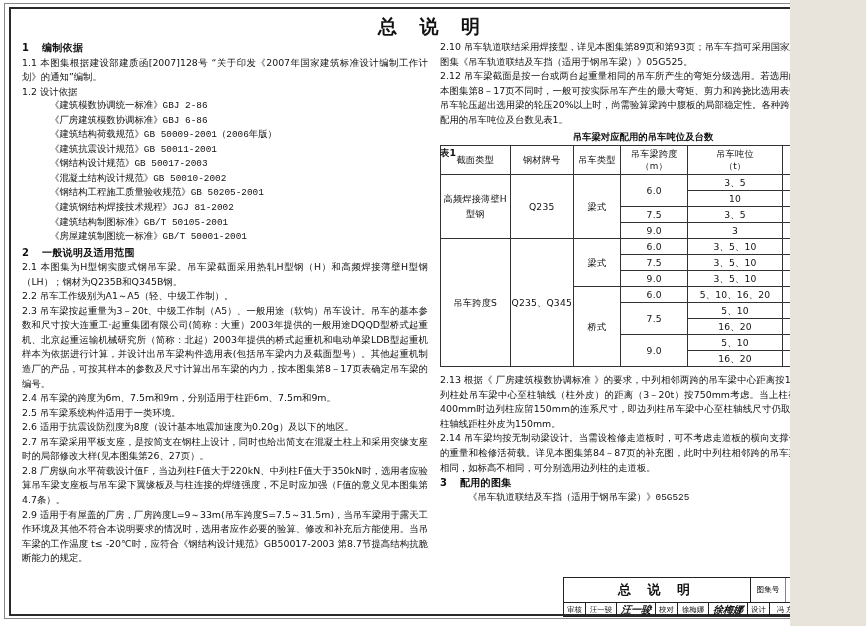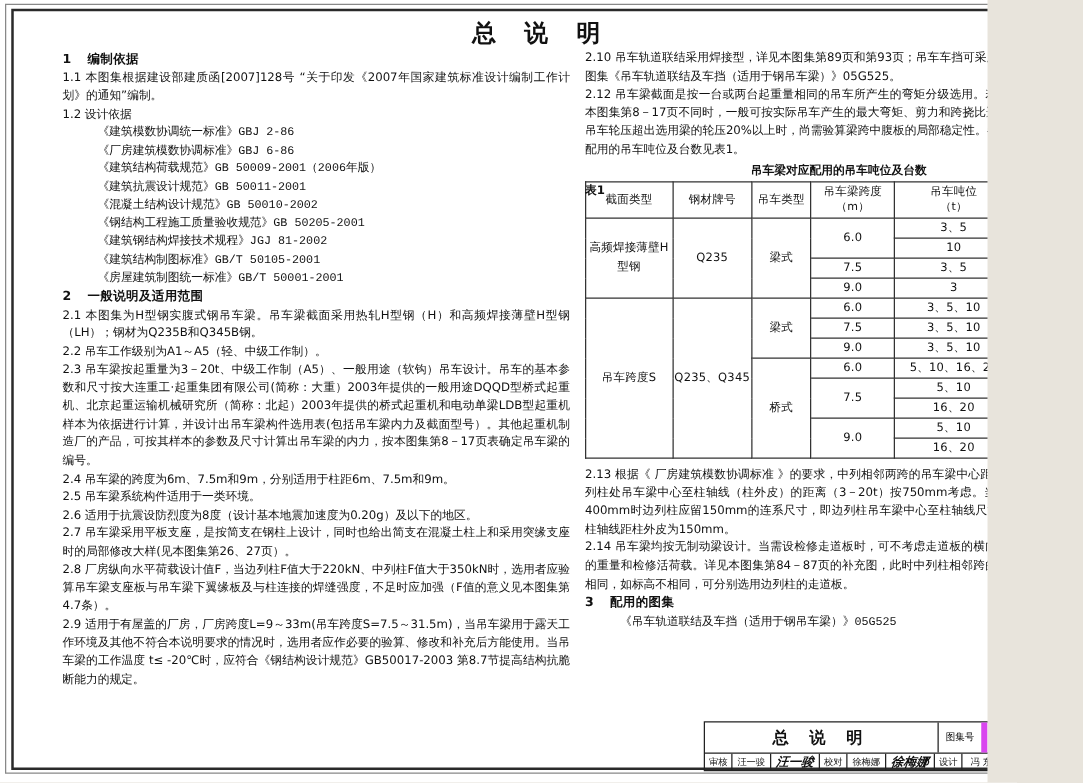--- a/index.html
+++ b/index.html
@@ -50,21 +50,20 @@
     color: #111;
   }
   .col {
     position: absolute;
     top: 40px;
     width: 406px;
     font-size: 9.4px;
     line-height: 14.55px;
     color: #111;
     text-align: justify;
-    margin-left: 28px;
   }
   #col-left  { left: 22px; }
   #col-right { left: 440px; top: 40px; }
 
   .h1 {
     font-weight: bold;
     font-size: 10px;
     margin: 1px 0 0 0;
     letter-spacing: 0.3px;
   }
@@ -136,21 +135,21 @@
     letter-spacing: 6px;
     border-right: 1px solid #222;
     color: #111;
   }
   #tb-atlas-label {
     flex: 0 0 34px;
     display: flex;
     align-items: center;
     justify-content: center;
     font-size: 7.6px;
-    border-right: 5px solid #d946ef;
+    border-right: 1px solid #d946ef;
   }
   #tb-atlas-value {
     flex: 1;
     display: flex;
     align-items: center;
     justify-content: center;
     font-size: 9.4px;
     font-family: "DejaVu Sans Mono", "Liberation Mono", monospace;
   }
   #tb-bot {
@@ -192,20 +191,21 @@
   <div id="sheet-title">总 说 明</div>
 
   <div class="col" id="col-left">
       <div class="h1"><span class="num">1</span><span>编制依据</span></div>
       <div class="para">1.1 本图集根据建设部建质函[2007]128号 “关于印发《2007年国家建筑标准设计编制工作计划》的通知”编制。</div>
       <div class="para">1.2 设计依据</div>
       <div class="para indent1">《建筑模数协调统一标准》GBJ 2-86</div>
       <div class="para indent1">《厂房建筑模数协调标准》GBJ 6-86</div>
       <div class="para indent1">《建筑结构荷载规范》GB 50009-2001（2006年版）</div>
       <div class="para indent1">《建筑抗震设计规范》GB 50011-2001</div>
+      <div class="para indent1">《钢结构设计规范》GB 50017-2003</div>
       <div class="para indent1">《混凝土结构设计规范》GB 50010-2002</div>
       <div class="para indent1">《钢结构工程施工质量验收规范》GB 50205-2001</div>
       <div class="para indent1">《建筑钢结构焊接技术规程》JGJ 81-2002</div>
       <div class="para indent1">《建筑结构制图标准》GB/T 50105-2001</div>
       <div class="para indent1">《房屋建筑制图统一标准》GB/T 50001-2001</div>
       <div class="h1"><span class="num">2</span><span>一般说明及适用范围</span></div>
       <div class="para">2.1 本图集为H型钢实腹式钢吊车梁。吊车梁截面采用热轧H型钢（H）和高频焊接薄壁H型钢（LH）；钢材为Q235B和Q345B钢。</div>
       <div class="para">2.2 吊车工作级别为A1～A5（轻、中级工作制）。</div>
       <div class="para">2.3 吊车梁按起重量为3－20t、中级工作制（A5）、一般用途（软钩）吊车设计。吊车的基本参数和尺寸按大连重工·起重集团有限公司(简称：大重）2003年提供的一般用途DQQD型桥式起重机、北京起重运输机械研究所（简称：北起）2003年提供的桥式起重机和电动单梁LDB型起重机样本为依据进行计算，并设计出吊车梁构件选用表(包括吊车梁内力及截面型号）。其他起重机制造厂的产品，可按其样本的参数及尺寸计算出吊车梁的内力，按本图集第8－17页表确定吊车梁的编号。</div>
       <div class="para">2.4 吊车梁的跨度为6m、7.5m和9m，分别适用于柱距6m、7.5m和9m。</div>

